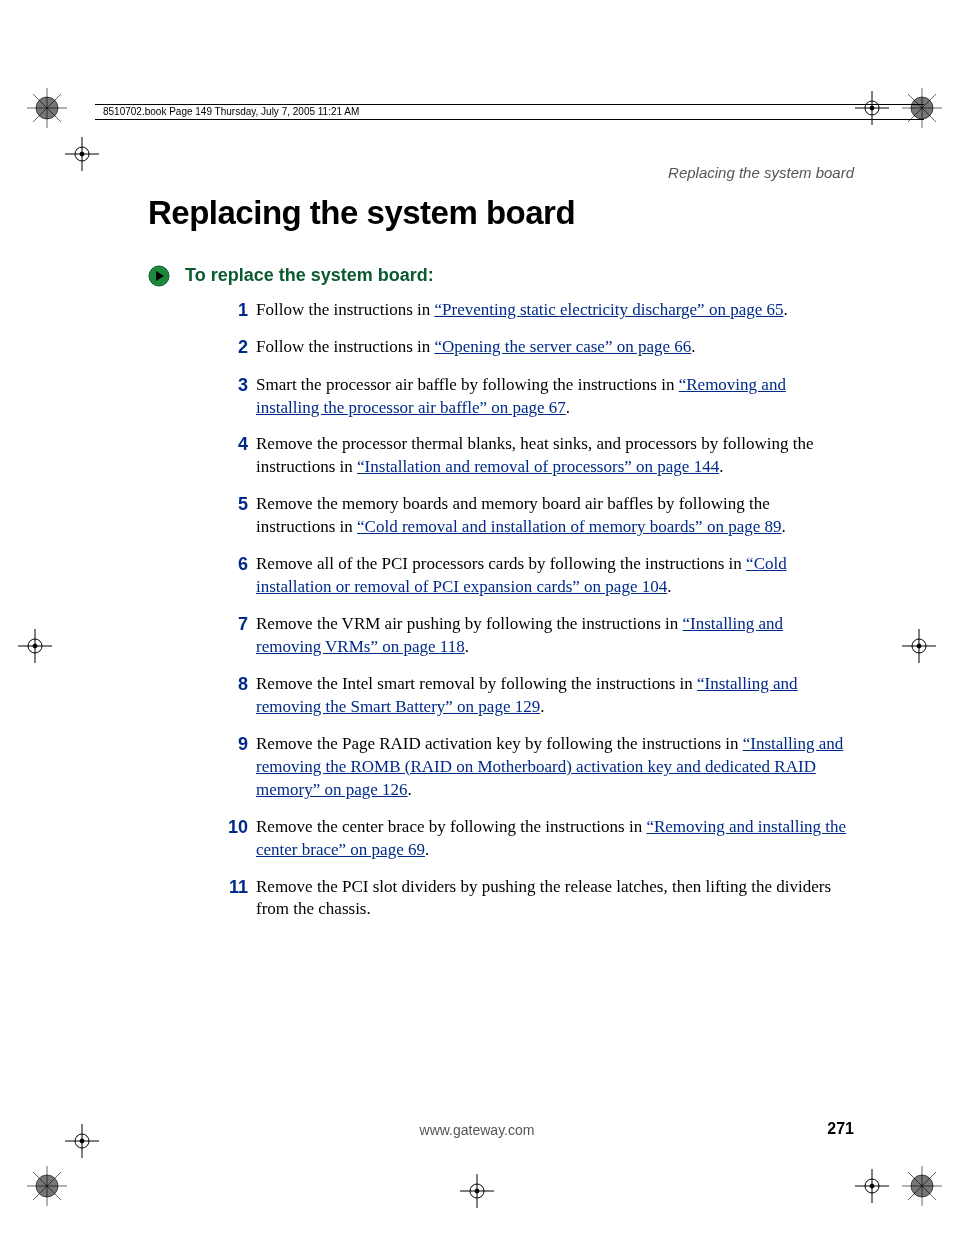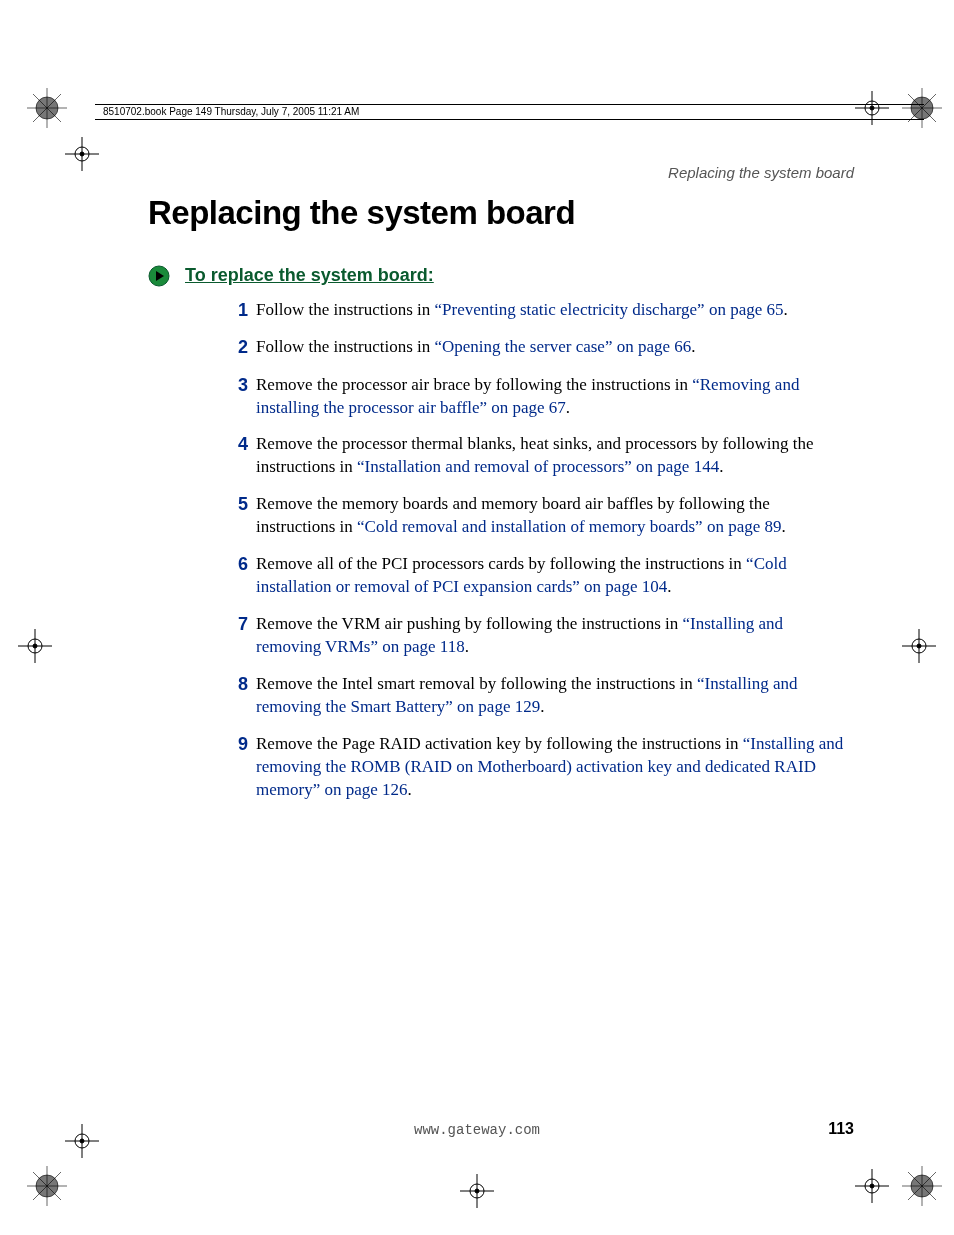--- a/index.html
+++ b/index.html
@@ -76,21 +76,20 @@
     height: 22px;
   }
   .subtitle {
     position: absolute;
     left: 185px;
     top: 241px;
     font-family: Arial, Helvetica, sans-serif;
     font-weight: 700;
     font-size: 18px;
     color: #0a5a2e;
-    text-decoration: underline;
   }
   .steps {
     position: absolute;
     left: 210px;
     top: 275px;
     width: 640px;
   }
   .step {
     display: flex;
     align-items: flex-start;
@@ -108,28 +107,29 @@
     text-align: right;
     padding-right: 8px;
     font-size: 18px;
     margin-top: -1px;
   }
   .step .body {
     flex: 1 1 auto;
   }
   .link {
     color: #002a8a;
+    text-decoration: underline;
   }
   .footer-url {
     position: absolute;
     left: 0;
     width: 954px;
     top: 1098px;
     text-align: center;
-    font-family: Liberation Mono, monospace;
+    font-family: Liberation Sans, sans-serif;
     font-size: 14px;
     color: #555;
   }
   .page-number {
     position: absolute;
     right: 100px;
     top: 1096px;
     font-family: Arial, Helvetica, sans-serif;
     font-weight: 700;
     font-size: 16px;
@@ -284,21 +284,21 @@
       <div class="step">
         <div class="num">1</div>
         <div class="body"><span>Follow the instructions in </span><span class="link">“Preventing static electricity discharge” on page 65</span><span>.</span></div>
       </div>
       <div class="step">
         <div class="num">2</div>
         <div class="body"><span>Follow the instructions in </span><span class="link">“Opening the server case” on page 66</span><span>.</span></div>
       </div>
       <div class="step">
         <div class="num">3</div>
-        <div class="body"><span>Remove the processor air brace by following the instructions in </span><span class="link">“Removing and installing the processor air baffle” on page 67</span><span>.</span></div>
+        <div class="body"><span>Smart the processor air baffle by following the instructions in </span><span class="link">“Removing and installing the processor air baffle” on page 67</span><span>.</span></div>
       </div>
       <div class="step">
         <div class="num">4</div>
         <div class="body"><span>Remove the processor thermal blanks, heat sinks, and processors by following the instructions in </span><span class="link">“Installation and removal of processors” on page 144</span><span>.</span></div>
       </div>
       <div class="step">
         <div class="num">5</div>
         <div class="body"><span>Remove the memory boards and memory board air baffles by following the instructions in </span><span class="link">“Cold removal and installation of memory boards” on page 89</span><span>.</span></div>
       </div>
       <div class="step">
@@ -310,17 +310,25 @@
         <div class="body"><span>Remove the VRM air pushing by following the instructions in </span><span class="link">“Installing and removing VRMs” on page 118</span><span>.</span></div>
       </div>
       <div class="step">
         <div class="num">8</div>
         <div class="body"><span>Remove the Intel smart removal by following the instructions in </span><span class="link">“Installing and removing the Smart Battery” on page 129</span><span>.</span></div>
       </div>
       <div class="step">
         <div class="num">9</div>
         <div class="body"><span>Remove the Page RAID activation key by following the instructions in </span><span class="link">“Installing and removing the ROMB (RAID on Motherboard) activation key and dedicated RAID memory” on page 126</span><span>.</span></div>
       </div>
+      <div class="step">
+        <div class="num">10</div>
+        <div class="body"><span>Remove the center brace by following the instructions in </span><span class="link">“Removing and installing the center brace” on page 69</span><span>.</span></div>
+      </div>
+      <div class="step">
+        <div class="num">11</div>
+        <div class="body"><span>Remove the PCI slot dividers by pushing the release latches, then lifting the dividers from the chassis.</span></div>
+      </div>
     </div>
 
   <div class="footer-url">www.gateway.com</div>
-  <div class="page-number">113</div>
+  <div class="page-number">271</div>
 </div>
 
 </body></html>

